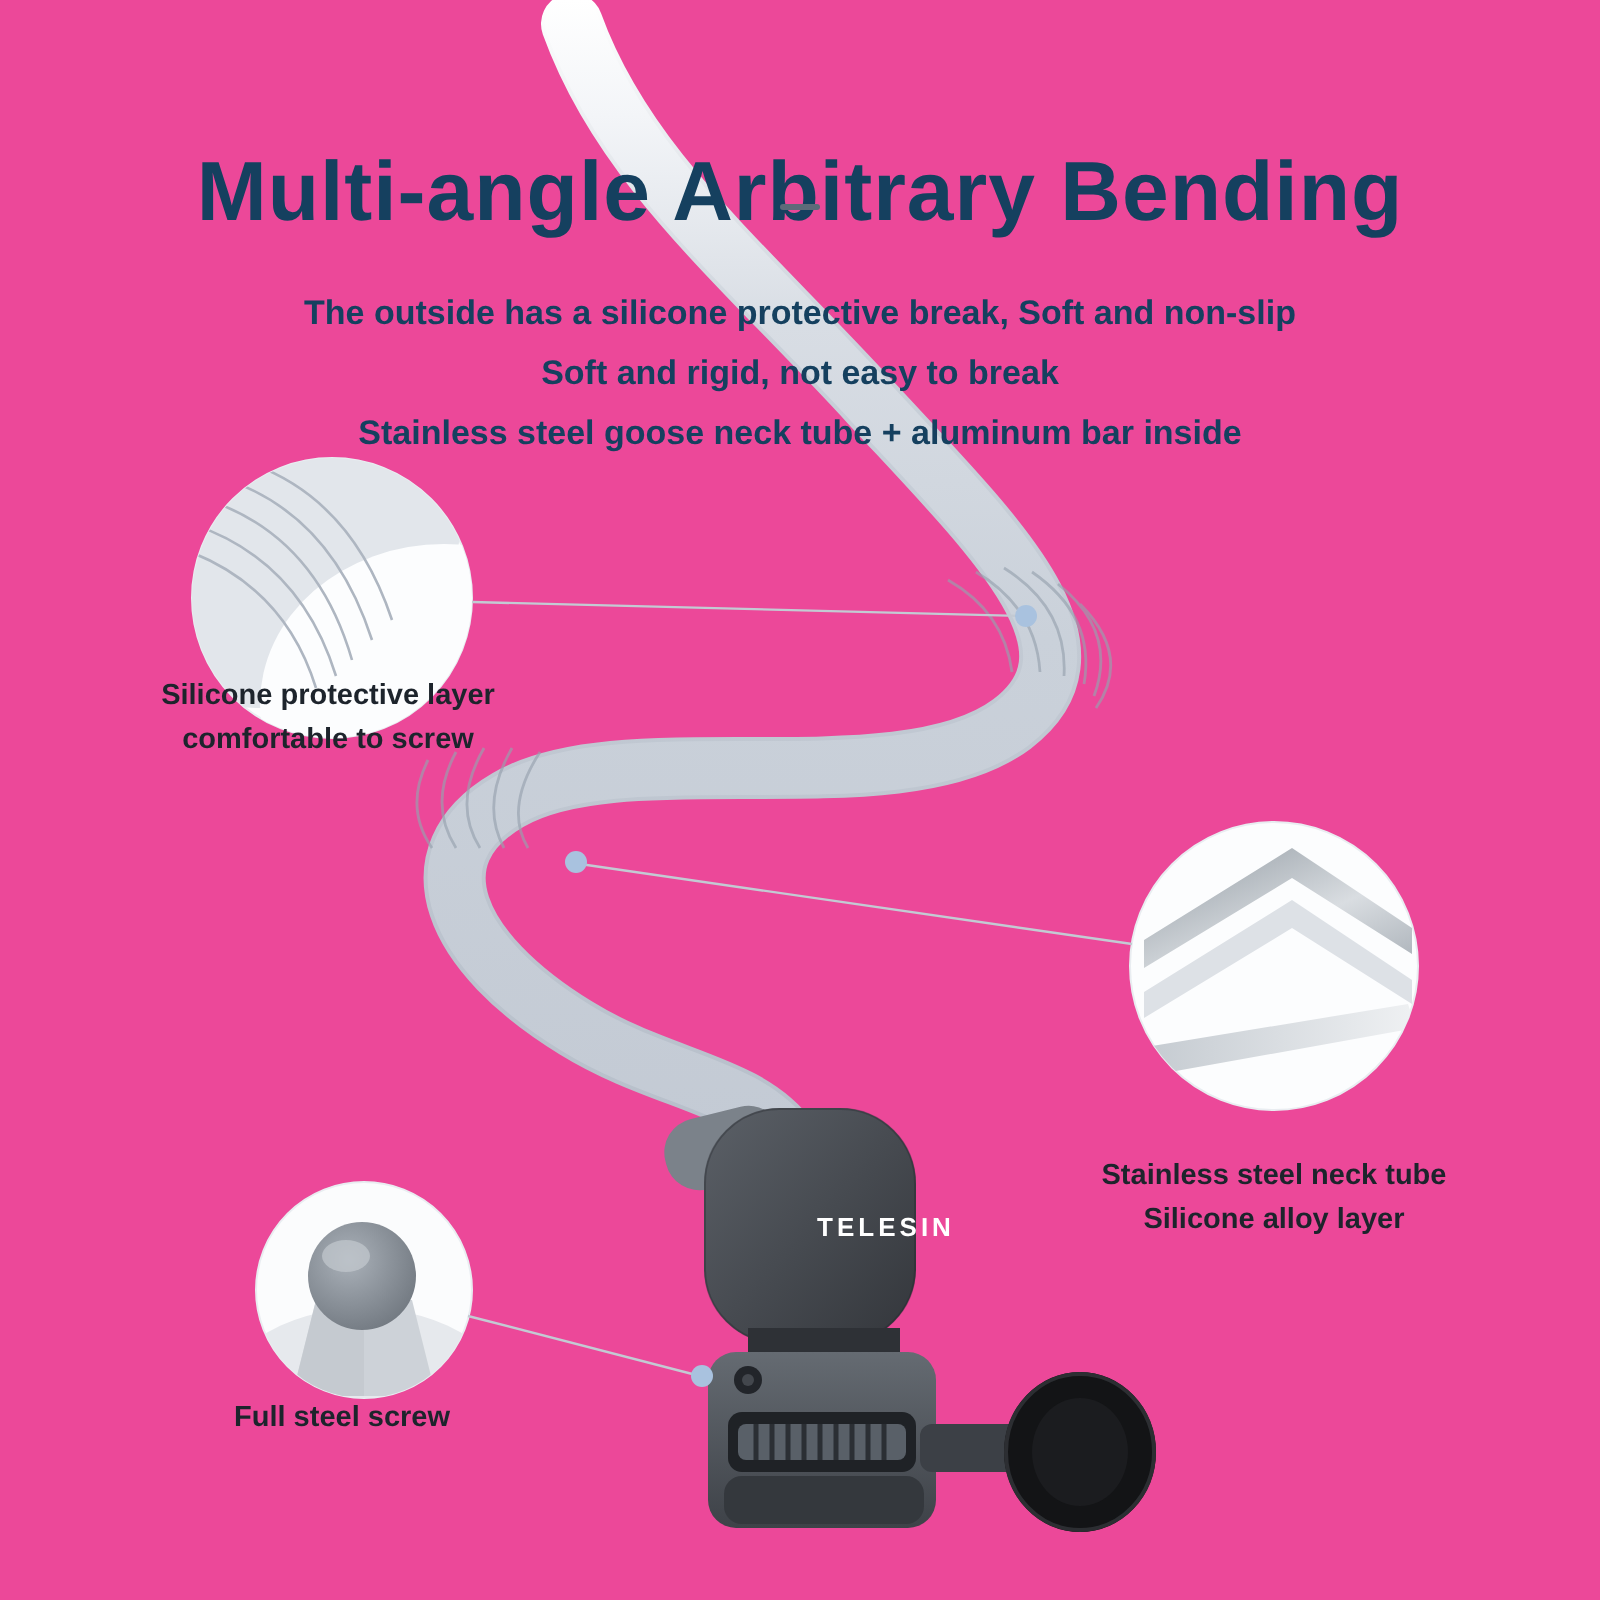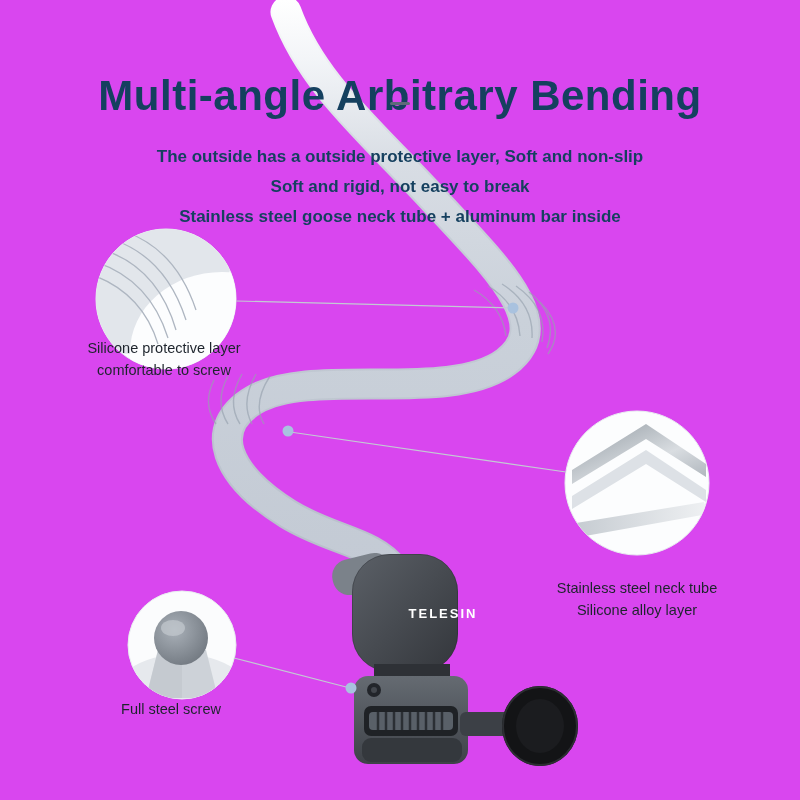--- a/index.html
+++ b/index.html
@@ -1,34 +1,34 @@
 <!DOCTYPE html>
 <html><head>
 <meta charset="utf-8">
 <style>
   html,body{margin:0;padding:0;background:#ffffff;}
   .canvas{
-    position:relative;width:800px;height:800px;background:#d946ef;overflow:hidden;
+    position:relative;width:800px;height:800px;background:#ec4899;overflow:hidden;
     font-family:"Liberation Sans","DejaVu Sans",sans-serif;
   }
   .art{position:absolute;left:0;top:0;width:800px;height:800px;z-index:0;}
   .txt{position:absolute;z-index:2;}
   .page-title{
     left:0;top:44px;width:800px;text-align:center;
     font-size:42px;font-weight:700;color:#15405f;letter-spacing:.5px;
   }
   .divider{
     left:390px;top:102px;width:20px;height:3px;background:#5d6b79;border-radius:2px;
   }
   .subtitle{
     left:0;top:142px;width:800px;text-align:center;
     font-size:17px;font-weight:700;color:#15405f;line-height:30px;
   }
   .callout-label{
-    text-align:center;font-size:14.5px;font-weight:400;color:#1d242c;line-height:22px;
+    text-align:center;font-size:14.5px;font-weight:700;color:#1d242c;line-height:22px;
   }
   .label-silicone{left:58px;top:337px;width:212px;}
   .label-metal{left:528px;top:558px;width:218px;margin-top:19px;}
   .label-screw{left:76px;top:698px;width:190px;}
   .brand{
     left:352px;top:606px;width:110px;text-align:center;
     font-size:13px;font-weight:700;color:#ffffff;letter-spacing:2px;padding-left:36px;
   }
 </style>
 </head>
@@ -177,21 +177,21 @@
       <circle cx="513" cy="308" r="5.5"></circle>
       <circle cx="288" cy="431" r="5.5"></circle>
       <circle cx="351" cy="688" r="5.5"></circle>
     </g>
   </svg>
 
   <h1 class="txt page-title">Multi-angle Arbitrary Bending</h1>
   <div class="txt divider"></div>
 
   <div class="txt subtitle">
-    <div>The outside has a outside protective layer, Soft and non-slip</div>
+    <div>The outside has a silicone protective break, Soft and non-slip</div>
     <div>Soft and rigid, not easy to break</div>
     <div>Stainless steel goose neck tube + aluminum bar inside</div>
   </div>
 
   <div class="txt callout-label label-silicone">
     <div>Silicone protective layer</div>
     <div>comfortable to screw</div>
   </div>
 
   <div class="txt callout-label label-metal">

